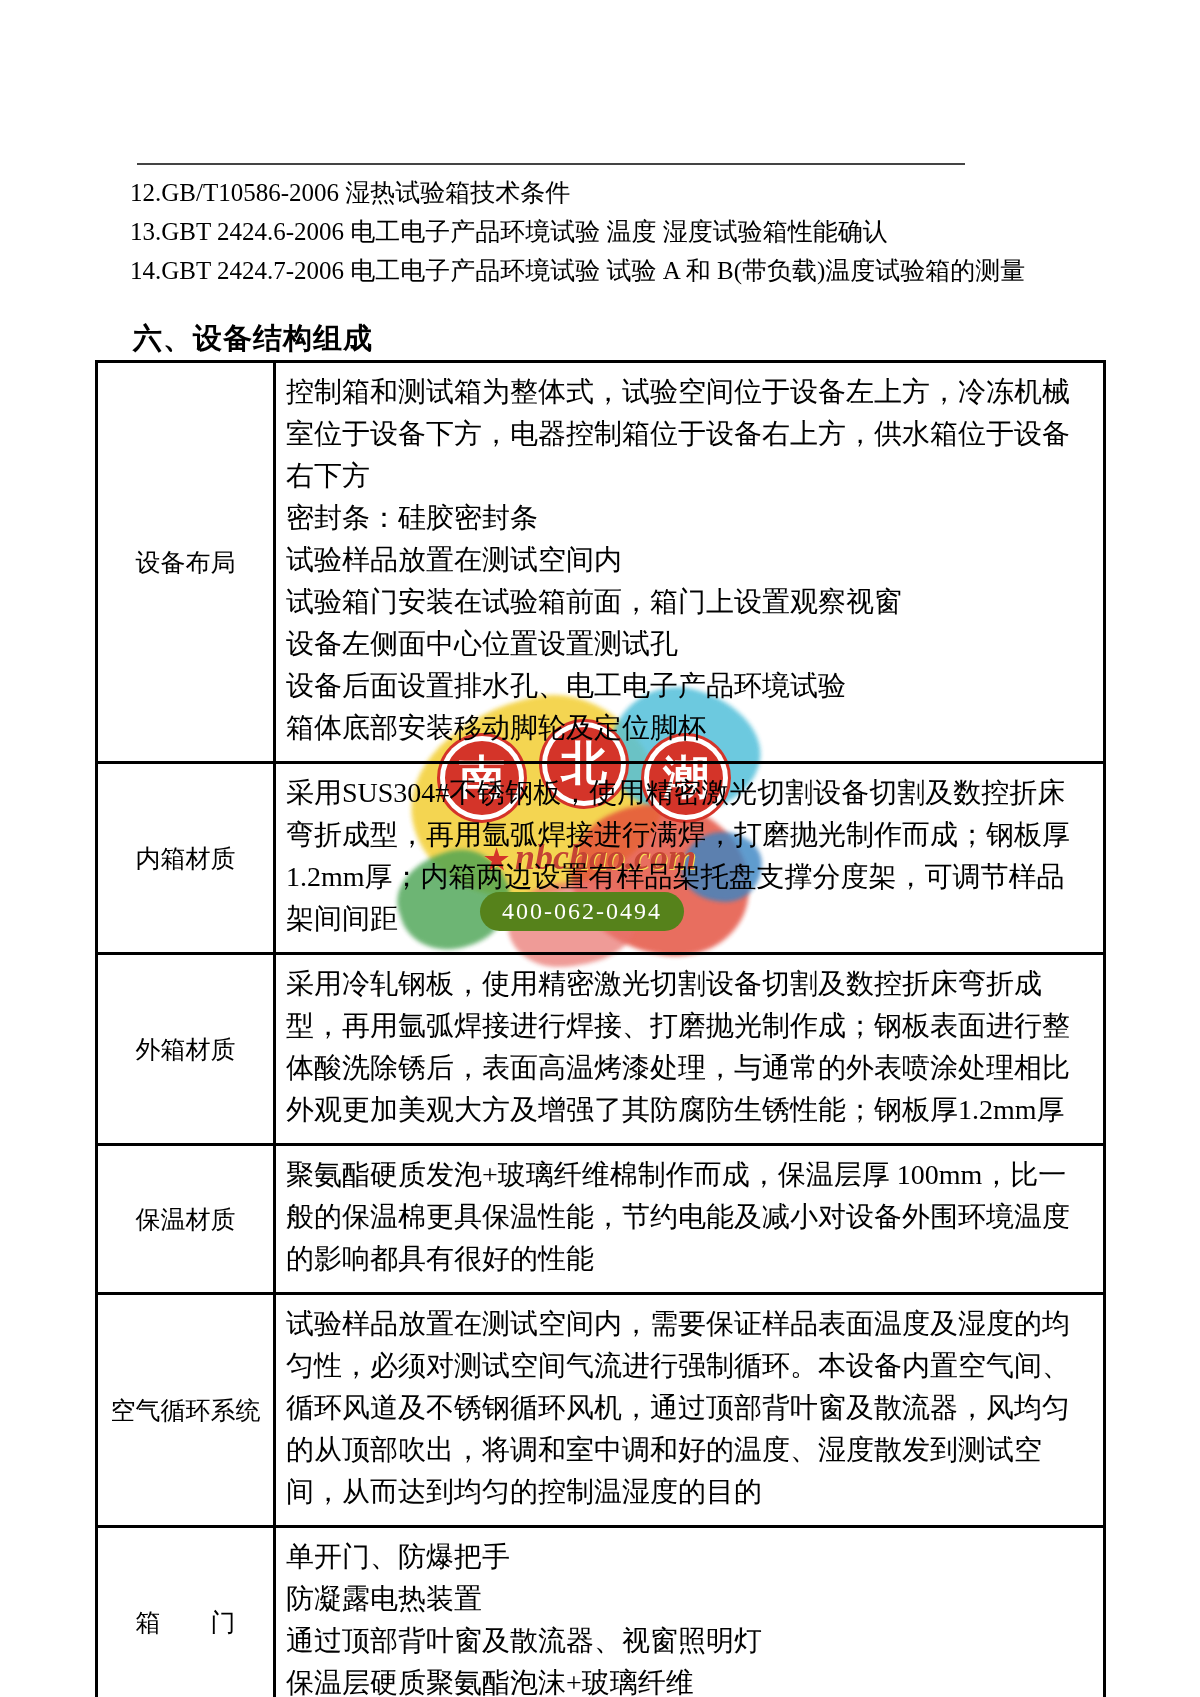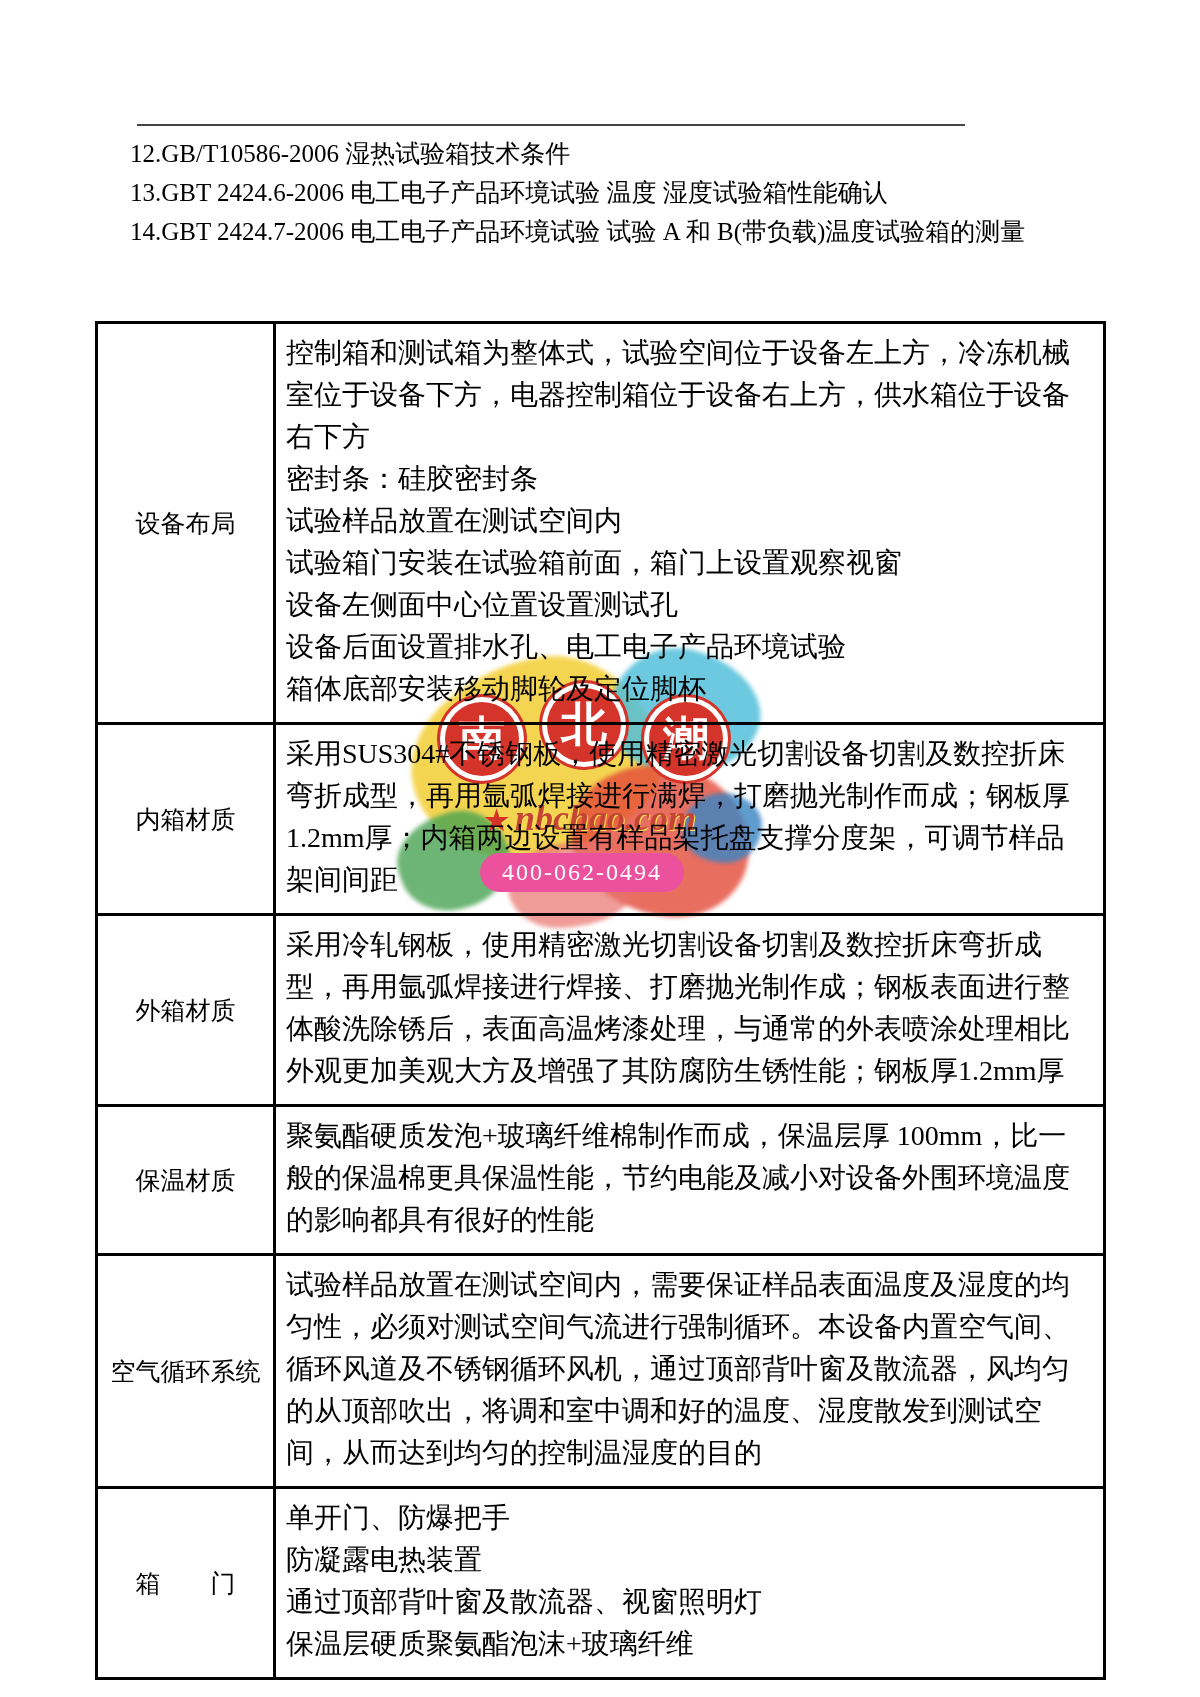--- a/index.html
+++ b/index.html
@@ -8,21 +8,21 @@
     background: #ffffff;
   }
   body {
     width: 1200px;
     height: 1697px;
     position: relative;
     font-family: "Liberation Serif", "DejaVu Serif", serif;
     color: #000;
     overflow: hidden;
   }
-  .page { position: absolute; inset: 0; }
+  .page { position: absolute; inset: 0; margin-top: 39px; }
 
   .top-rule {
     position: absolute;
     left: 137px;
     top: 124px;
     width: 828px;
     border: none;
     border-top: 2px solid #444;
     margin: 0;
     z-index: 2;
@@ -102,21 +102,21 @@
     color: #c23b2a;
     text-shadow: 1px 1px 0 #f7e04b;
     white-space: nowrap;
   }
   .wm-star { color: #d22a1e; font-size: 28px; font-style: normal; margin-right: 6px; }
 
   .wm-phone {
     position: absolute;
     left: 60px;
     top: 208px;
-    background: #ec4899;
+    background: #4d7c0f;
     color: #ffffff;
     font-size: 24px;
     letter-spacing: 2px;
     padding: 6px 22px;
     border-radius: 22px;
     white-space: nowrap;
   }
 
   
   .spec-table {
@@ -154,20 +154,21 @@
 <div class="page">
 
   <hr class="top-rule">
 
   <div class="standards">
     <div class="std-item">12.GB/T10586-2006 湿热试验箱技术条件</div>
     <div class="std-item">13.GBT 2424.6-2006 电工电子产品环境试验 温度 湿度试验箱性能确认</div>
     <div class="std-item">14.GBT 2424.7-2006 电工电子产品环境试验 试验 A 和 B(带负载)温度试验箱的测量</div>
   </div>
 
+  <h2 class="section-title">六、设备结构组成</h2>
 
   <div class="watermark">
     <div class="wm-blob yellow"></div>
     <div class="wm-blob cyan"></div>
     <div class="wm-blob red"></div>
     <div class="wm-blob green"></div>
     <div class="wm-blob blue"></div>
     <div class="wm-blob pink"></div>
     <div class="wm-circle c1">南</div>
     <div class="wm-circle c2">北</div>

